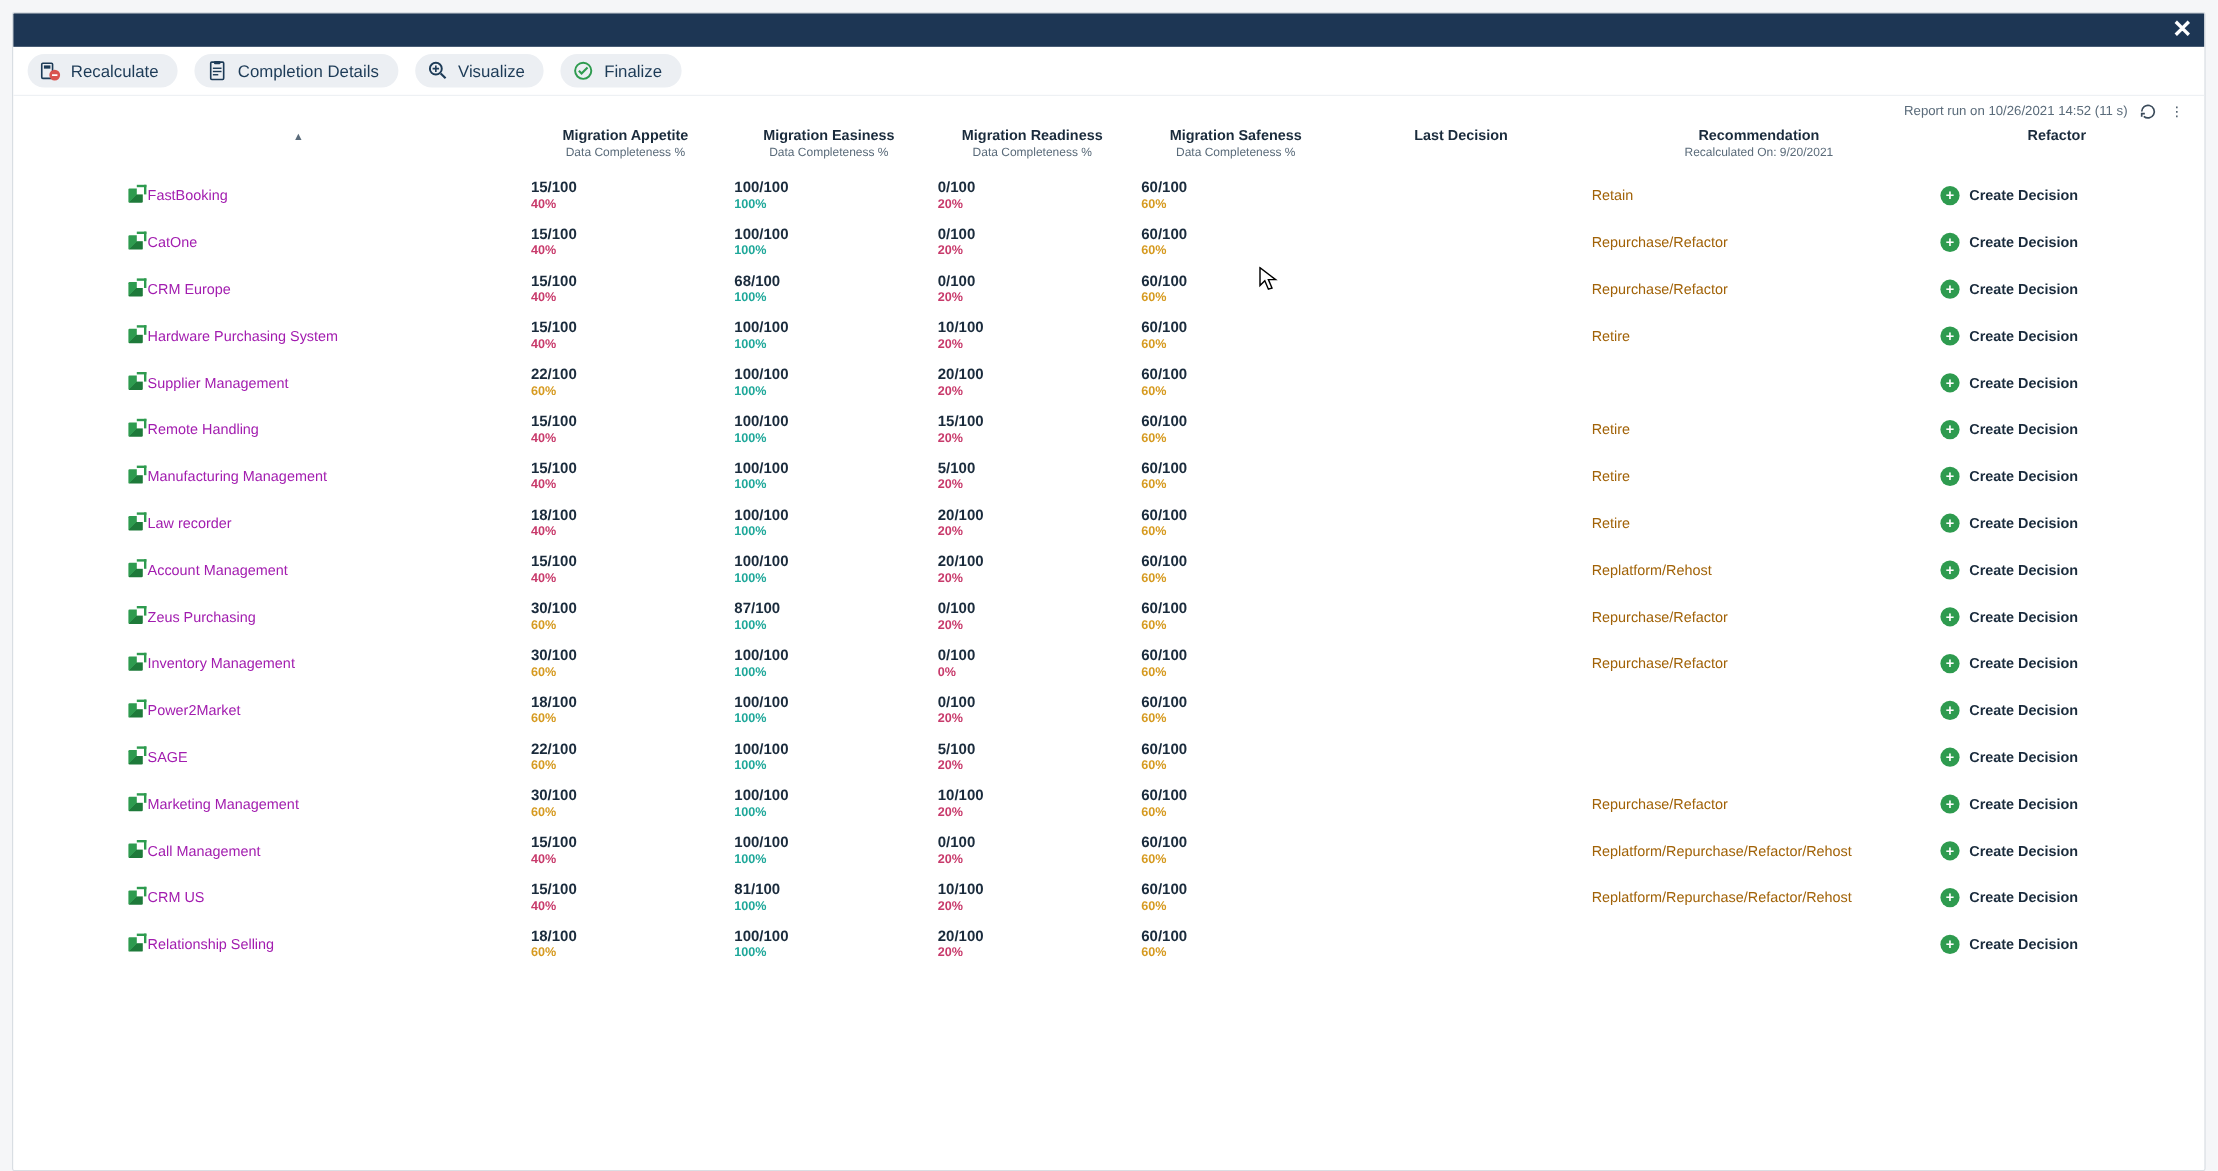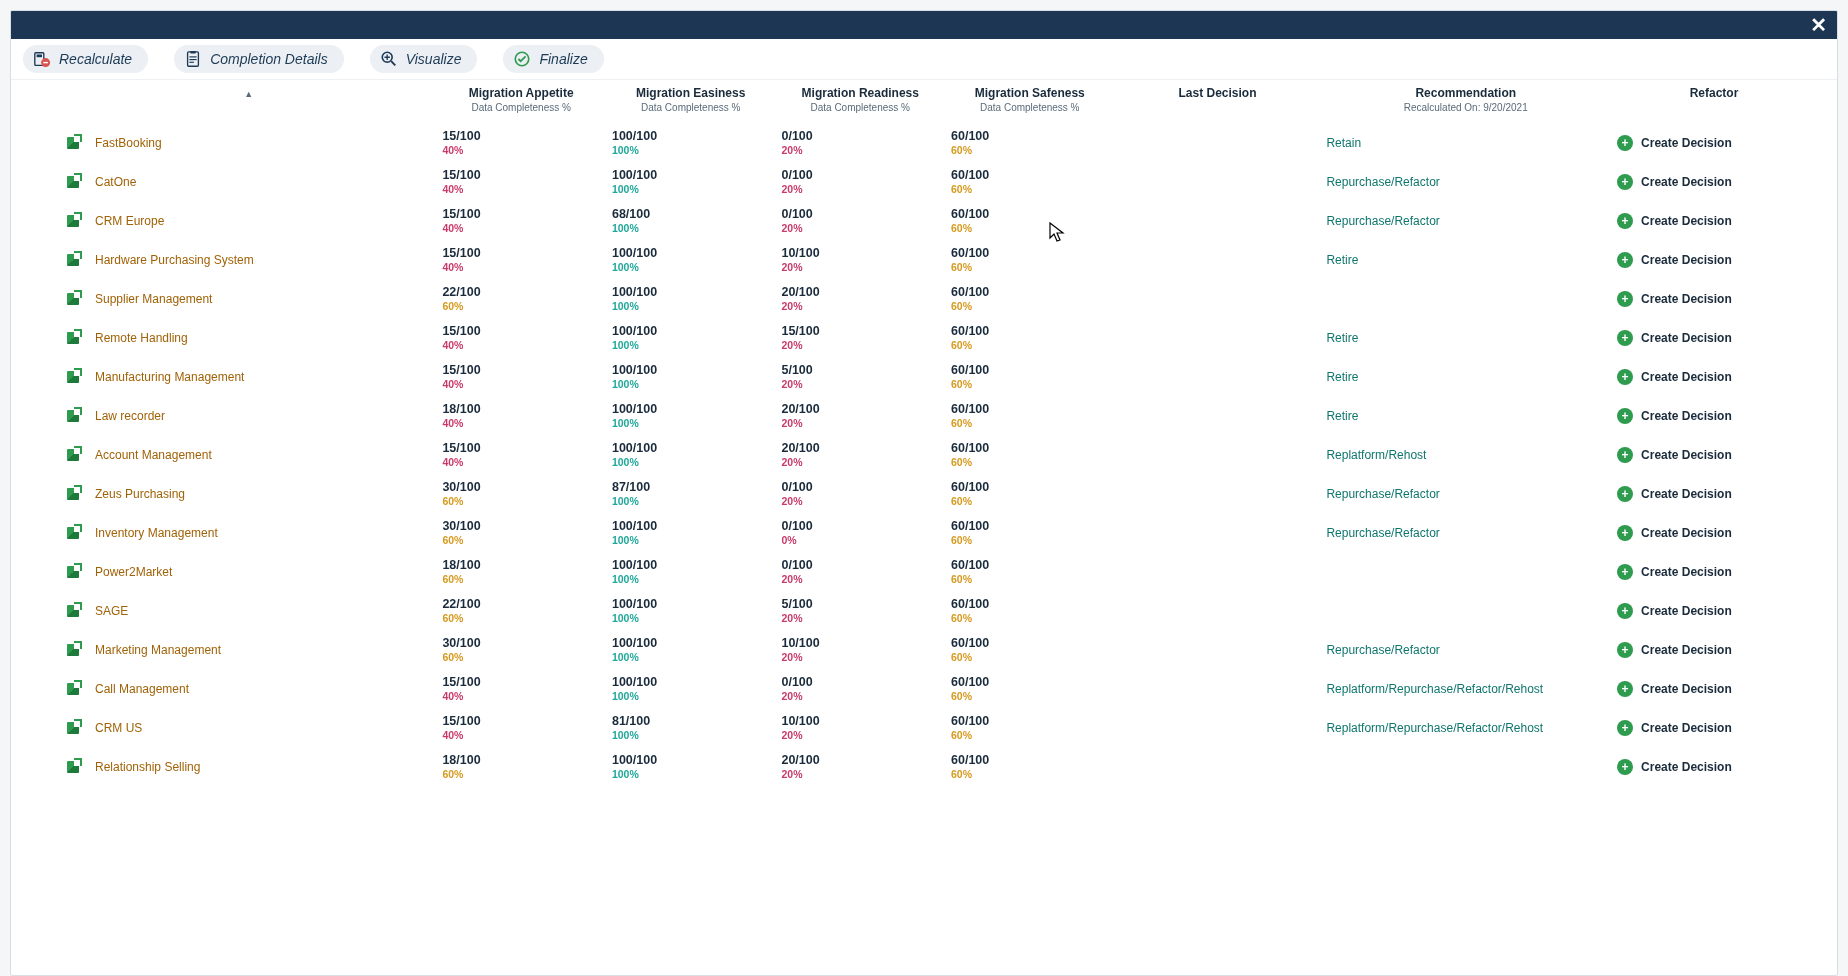--- a/index.html
+++ b/index.html
@@ -1,42 +1,42 @@
 <!DOCTYPE html>
 <html><head>
 <meta charset="utf-8">
 <style>
   * { box-sizing: border-box; margin: 0; padding: 0; }
   html, body { height: 100%; font-family: -apple-system, "Segoe UI", Arial, sans-serif; font-size: 13px; color: #1a2b3c; background: #f5f6f8; }
   .modal { position: absolute; top: 10px; left: 10px; right: 10px; bottom: 0; background: #fff; border: 1px solid #d9dee3; border-radius: 2px; display: flex; flex-direction: column; overflow: hidden; }
   .titlebar { height: 28px; background: #1d3654; display: flex; align-items: center; justify-content: flex-end; padding: 0 10px; }
   .close-x { color: #fff; font-size: 20px; font-weight: bold; cursor: pointer; line-height: 1; }
-  .toolbar { display: flex; align-items: center; gap: 26px; padding: 6px 12px; border-bottom: 1px solid #eef1f4; font-style: italic; }
+  .toolbar { display: flex; align-items: center; gap: 14px; padding: 6px 12px; border-bottom: 1px solid #eef1f4; }
   .tbtn { display: inline-flex; align-items: center; gap: 8px; background: #eceff3; border-radius: 16px; padding: 5px 16px 5px 10px; cursor: pointer; color: #1d3b57; font-weight: 500; font-size: 14px; }
   .tbtn .ic { width: 18px; height: 18px; display: inline-flex; align-items: center; justify-content: center; }
   .metabar { display: flex; justify-content: flex-end; align-items: center; gap: 10px; padding: 6px 16px 0 16px; font-size: 11px; color: #5a6b7a; }
   .refresh-ic, .more-ic { width: 14px; height: 14px; display: inline-flex; align-items: center; justify-content: center; cursor: pointer; color: #3a4a5a; }
   .title { text-align: center; font-size: 26px; font-weight: 700; color: #1d3654; padding: 8px 0 16px; }
   .grid { flex: 1; overflow: auto; padding: 0 20px 20px 50px; }
   table { width: 100%; border-collapse: collapse; table-layout: fixed; }
   th { text-align: center; font-size: 12px; font-weight: 700; color: #1a2b3c; padding: 6px 6px 10px; vertical-align: top; }
   th .sub { display: block; font-size: 10px; font-weight: 400; color: #5a6b7a; margin-top: 2px; }
   td { padding: 6px 6px; vertical-align: middle; font-size: 12px; }
   tr.row td { height: 34px; }
-  .app-cell { display: flex; align-items: center; gap: 16px; color: #a16207; }
+  .app-cell { display: flex; align-items: center; gap: 4px; color: #a21caf; margin-left: 40px; }
   .app-icon { width: 12px; height: 12px; background: linear-gradient(135deg,#2e9b4f 50%,#1e7a3a 50%); border-radius: 1px; position: relative; }
   .app-icon::after { content:""; position:absolute; top:-3px; right:-3px; width:6px; height:6px; border:2px solid #2e9b4f; border-left:none; border-bottom:none; transform:rotate(0deg); background:#fff;}
   .score { font-weight: 700; font-size: 12.5px; color: #1a2b3c; }
   .pct { font-size: 10.5px; font-weight: 600; margin-top: 1px; }
   .c40 { color: #c83a6b; }
   .c60 { color: #d69a1f; }
   .c100 { color: #1fa89a; }
   .c20 { color: #c83a6b; }
   .c0 { color: #c83a6b; }
-  .rec { font-size: 12px; color: #0f766e; }
+  .rec { font-size: 12px; color: #a16207; }
   .decision-btn { display: inline-flex; align-items: center; gap: 8px; cursor: pointer; font-weight: 700; color: #1a2b3c; }
   .plus-ic { width: 16px; height: 16px; border-radius: 50%; background: #2e9b4f; color: #fff; display: inline-flex; align-items: center; justify-content: center; font-size: 12px; font-weight: 700; }
   col.c-name { width: 310px; }
   col.c-ind { width: 140px; }
   col.c-last { width: 170px; }
   col.c-rec { width: 240px; }
   col.c-dec { width: 170px; }
   .sort-ic { font-size: 9px; color: #5a6b7a; }
   .cursor-img { position: absolute; pointer-events: none; }
 </style>
@@ -88,20 +88,30 @@
       <span class="ic">
         <svg viewBox="0 0 20 20" width="18" height="18">
             <circle cx="10" cy="10" r="7.5" fill="none" stroke="#2e9b4f" stroke-width="1.8"></circle>
             <path d="M6 10 l2.5 2.5 L14 7" fill="none" stroke="#2e9b4f" stroke-width="2"></path>
           </svg>
       </span>
       <span>Finalize</span>
     </div>
   </div>
 
+  <div class="metabar">
+    <span>Report run on 10/26/2021 14:52 (11 s)</span>
+    <span class="refresh-ic">
+      <svg viewBox="0 0 16 16" width="14" height="14">
+          <path d="M2 8 a6 6 0 1 1 2 4.5" fill="none" stroke="#3a4a5a" stroke-width="1.6"></path>
+          <path d="M2 13 v-3 h3" fill="none" stroke="#3a4a5a" stroke-width="1.6"></path>
+        </svg>
+    </span>
+    <span class="more-ic">⋮</span>
+  </div>
 
 
   <div class="grid">
     <table>
       <colgroup>
         <col class="c-name">
           <col class="c-ind">
           <col class="c-ind">
           <col class="c-ind">
           <col class="c-ind">

